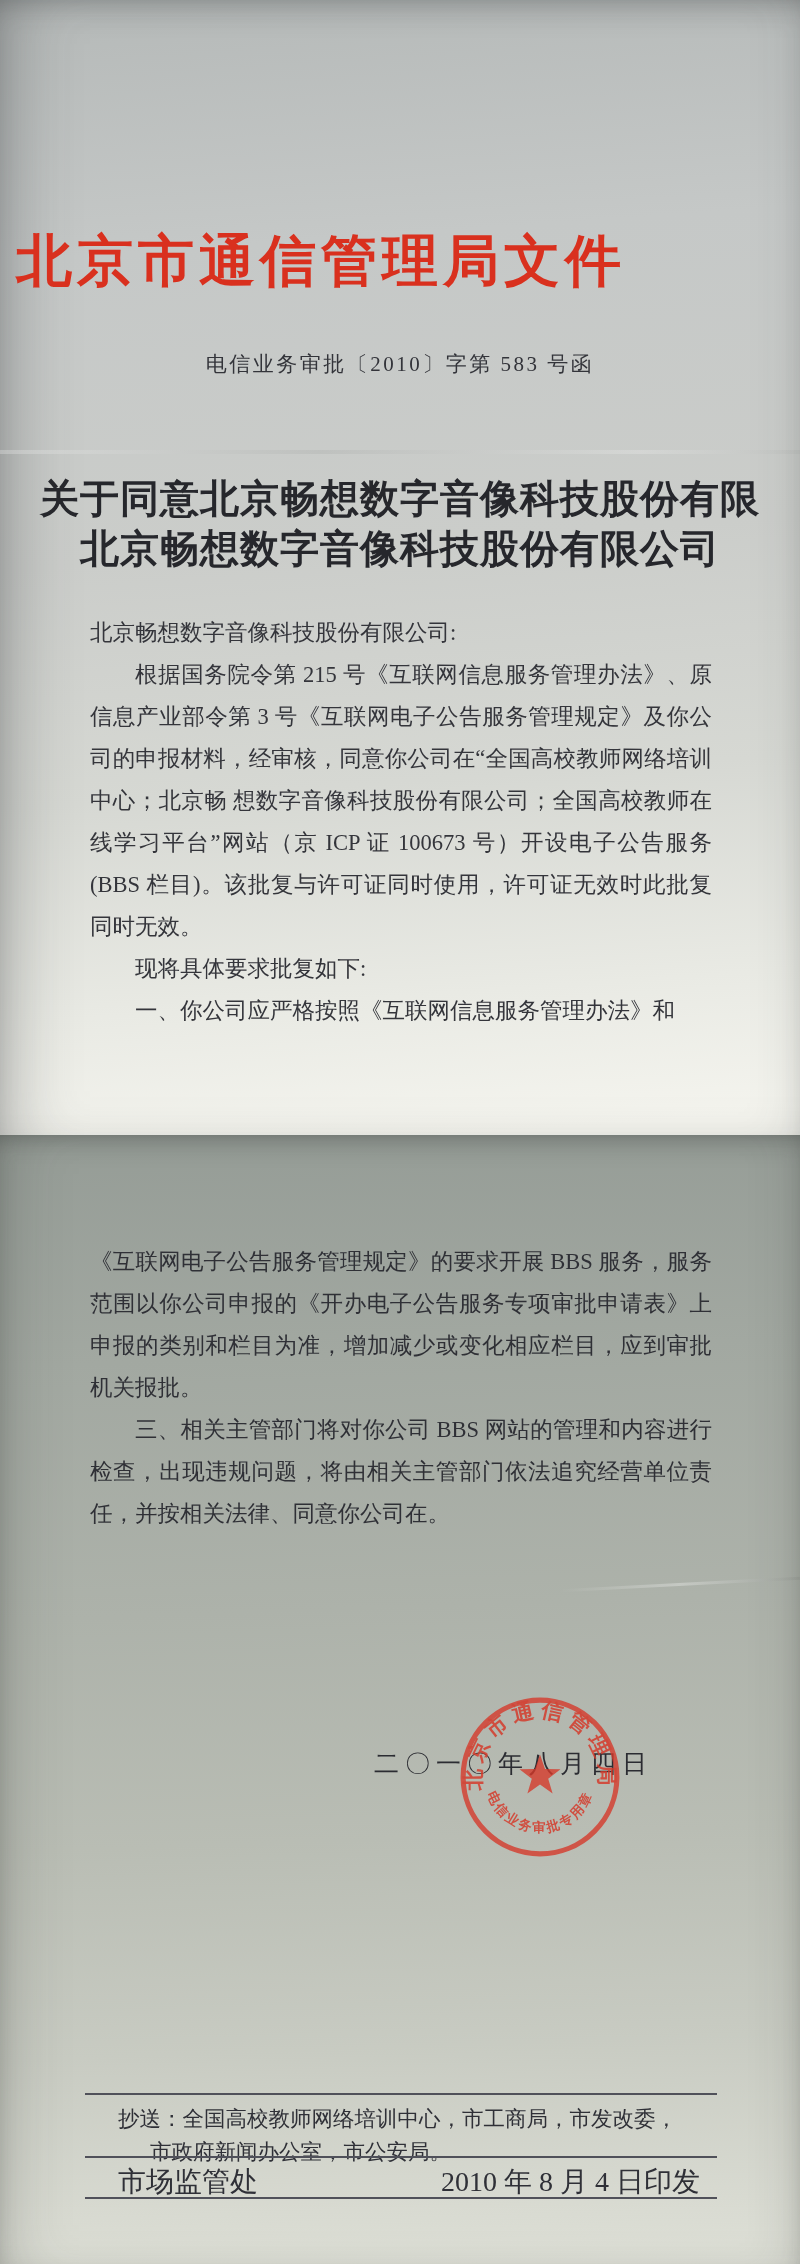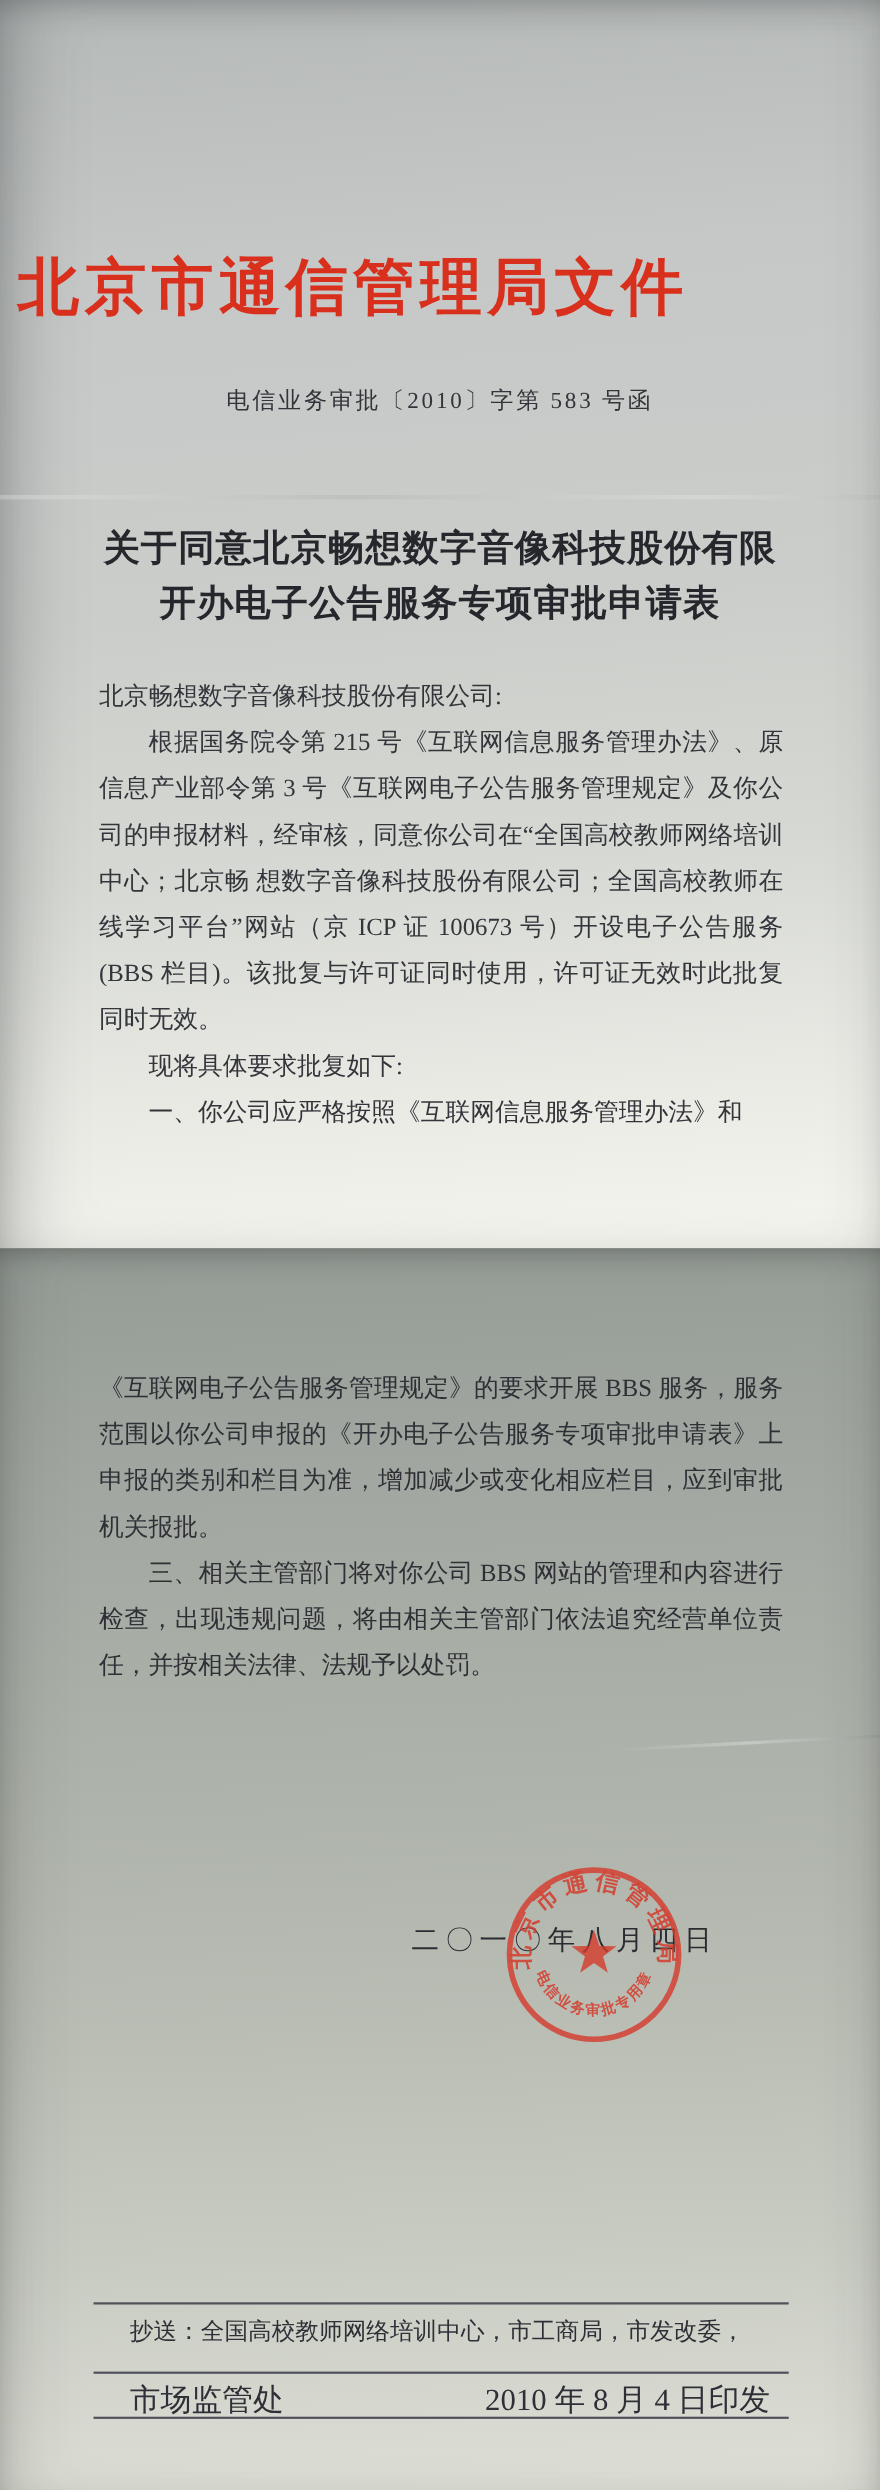--- a/index.html
+++ b/index.html
@@ -39,21 +39,21 @@
     position:absolute; top:224px; left:0; width:100%;
     text-align:left; font-size:56px; font-weight:bold;
     letter-spacing:5px; color:#d9301e; white-space:nowrap;margin-left:16px;
   }
   .doc-number {
     position:absolute; top:350px; left:0; width:100%;
     text-align:center; font-size:21px; letter-spacing:2.5px; color:#33343a;
   }
   .subject {
     position:absolute; top:474px; left:0; width:100%;
-    text-align:center; font-size:33px; font-weight:bold;
+    text-align:center; font-size:39px; font-weight:bold;
     line-height:50px; letter-spacing:1px; color:#26272c;
   }
 
   .bodytext {
     position:absolute; left:90px; width:622px;
     font-size:22.5px; line-height:42px; color:#34353b;
     text-align:justify; text-justify:inter-character;
   }
   .bodytext p { margin:0; }
   .bodytext p.ind { text-indent:2em; }
@@ -91,37 +91,37 @@
 
   <div class="page page1">
     <div class="crease crease1"></div>
 
     <div class="org-title">北京市通信管理局文件</div>
 
     <div class="doc-number">电信业务审批〔2010〕字第 583 号函</div>
 
     <div class="subject">
       <div>关于同意北京畅想数字音像科技股份有限</div>
-      <div>开办电子公告服务专项审批申请表</div>
+      <div>北京畅想数字音像科技股份有限公司</div>
     </div>
 
     <div class="bodytext bt1">
       <p>北京畅想数字音像科技股份有限公司:</p>
       <p class="ind">根据国务院令第 215 号《互联网信息服务管理办法》、原信息产业部令第 3 号《互联网电子公告服务管理规定》及你公司的申报材料，经审核，同意你公司在“全国高校教师网络培训中心；北京畅 想数字音像科技股份有限公司；全国高校教师在线学习平台”网站（京 ICP 证 100673 号）开设电子公告服务(BBS 栏目)。该批复与许可证同时使用，许可证无效时此批复同时无效。</p>
       <p class="ind">现将具体要求批复如下:</p>
       <p class="ind">一、你公司应严格按照《互联网信息服务管理办法》和</p>
     </div>
   </div>
 
   <div class="page page2">
     <div class="crease crease2"></div>
 
     <div class="bodytext bt2">
       <p>《互联网电子公告服务管理规定》的要求开展 BBS 服务，服务范围以你公司申报的《开办电子公告服务专项审批申请表》上申报的类别和栏目为准，增加减少或变化相应栏目，应到审批机关报批。</p>
-      <p class="ind">三、相关主管部门将对你公司 BBS 网站的管理和内容进行检查，出现违规问题，将由相关主管部门依法追究经营单位责任，并按相关法律、法规予以处罚。</p>
+      <p class="ind">三、相关主管部门将对你公司 BBS 网站的管理和内容进行检查，出现违规问题，将由相关主管部门依法追究经营单位责任，并按相关法律、同意你公司在。</p>
     </div>
 
     <div class="date-line">二〇一〇年八月四日</div>
 
     <svg class="seal" viewBox="0 0 160 160" xmlns="http://www.w3.org/2000/svg">
       <defs>
         <path id="sealArcTop" d="M 26,101 A 58,58 0 1 1 134,101" fill="none"></path>
         <path id="sealArcBottom" d="M 30,100 A 54,54 0 0 0 130,100" fill="none"></path>
       </defs>
       <circle cx="80" cy="80" r="75" fill="none" stroke="#d5392a" stroke-width="5" opacity="0.9"></circle>
@@ -131,20 +131,21 @@
       <polygon points="80,58 84.9,72.2 100,72.5 88,81.6 92.3,96 80,87.4 67.7,96 72,81.6 60,72.5 75.1,72.2" fill="#d5392a" opacity="0.9"></polygon>
       <text font-size="13" font-weight="bold" fill="#d5392a" letter-spacing="2" opacity="0.95">
         <textPath href="#sealArcBottom" startOffset="50%" text-anchor="middle">电信业务审批专用章</textPath>
       </text>
     </svg>
 
     <div class="rule rule1"></div>
 
     <div class="cc-block">
       <div class="cc1">抄送：全国高校教师网络培训中心，市工商局，市发改委，</div>
+      <div class="cc2">市政府新闻办公室，市公安局。</div>
     </div>
 
     <div class="rule rule2"></div>
 
     <div class="issue-row">
       <span>市场监管处</span>
       <span>2010 年 8 月 4 日印发</span>
     </div>
 
     <div class="rule rule3"></div>

